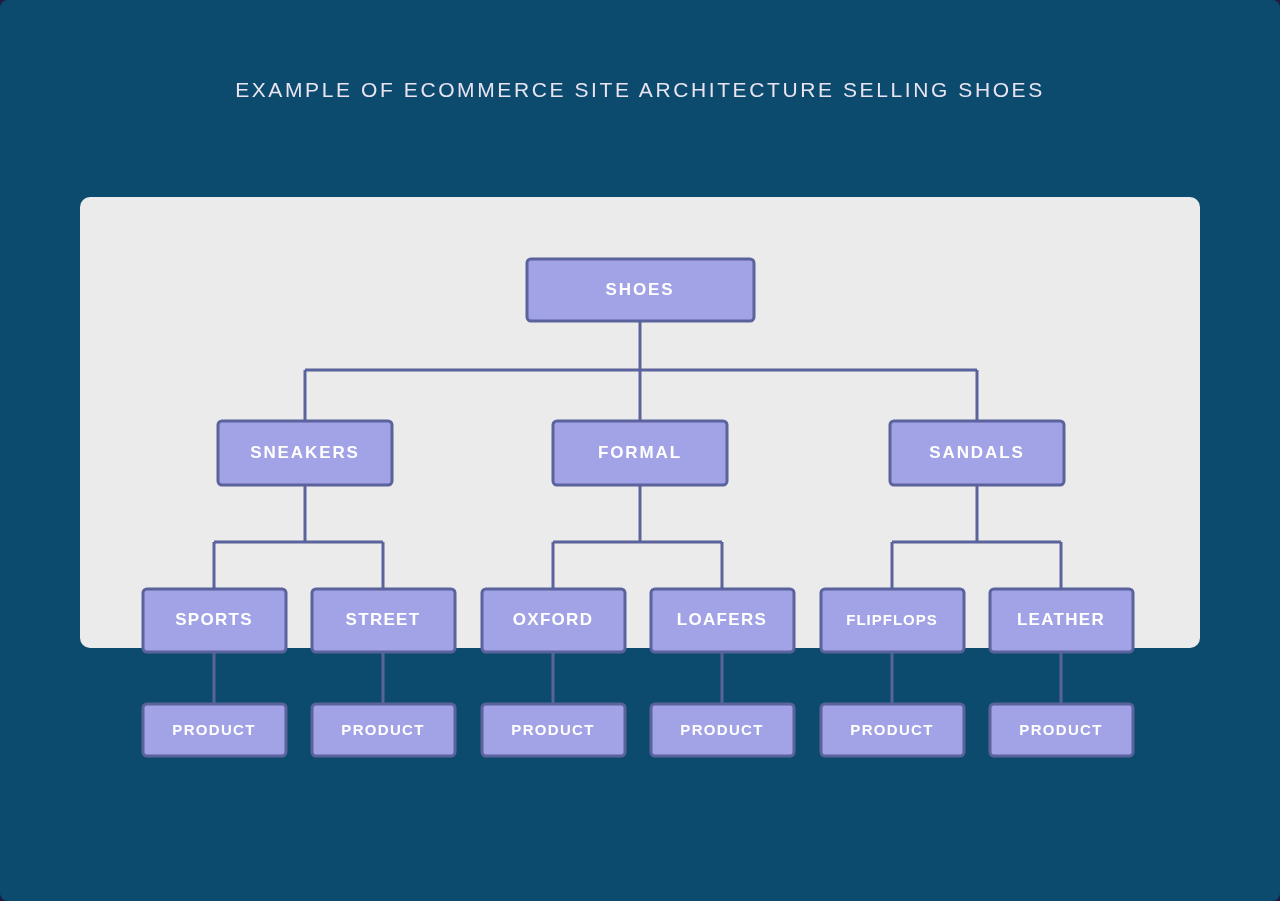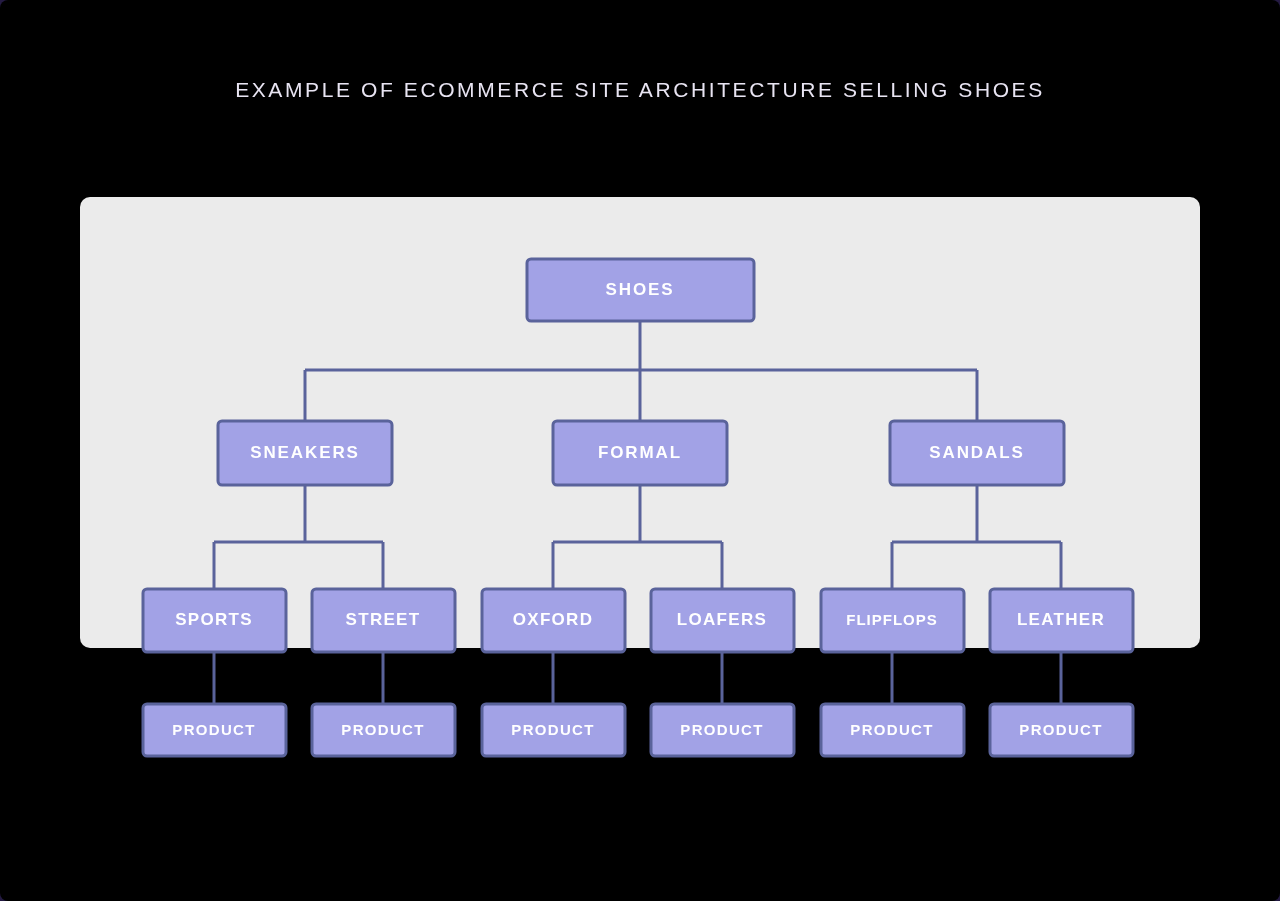--- a/index.html
+++ b/index.html
@@ -11,21 +11,21 @@
   body {
     width: 1280px;
     height: 901px;
     overflow: hidden;
     font-family: "Liberation Sans", sans-serif;
   }
   #canvas {
     position: relative;
     width: 1280px;
     height: 901px;
-    background: #000000;
+    background: #0c4a6e;
     border-radius: 8px;
     overflow: hidden;
   }
   #title {
     position: absolute;
     left: 0;
     top: 78px;
     width: 1280px;
     text-align: center;
     color: #e8e4f2;

